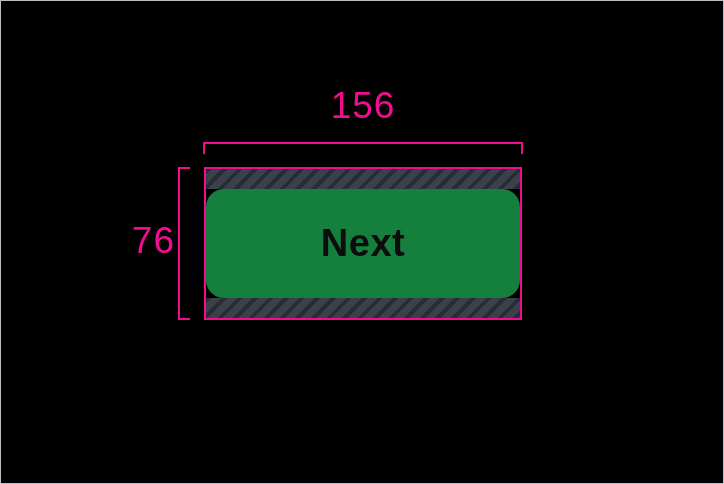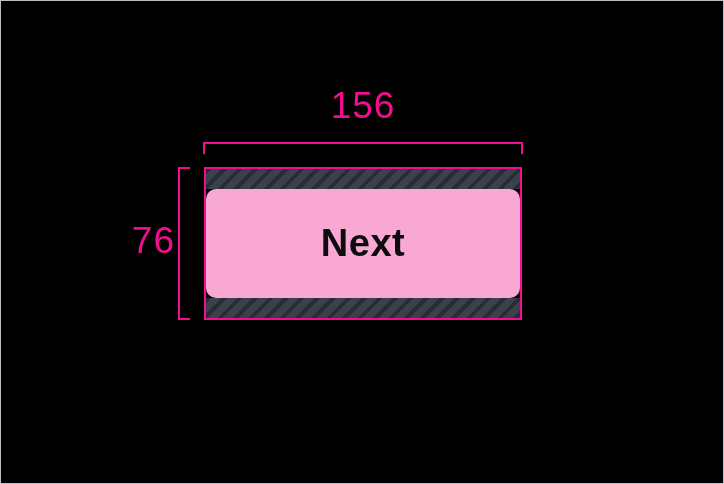--- a/index.html
+++ b/index.html
@@ -86,22 +86,22 @@
     background: repeating-linear-gradient(
       135deg,
       #272c35 0px,
       #272c35 4px,
       #3a414b 4px,
       #3a414b 11px
     );
   }
   .next-button {
     flex: 1 1 auto;
-    background: #f9a8d4;
-    border-radius: 10px;
+    background: #15803d;
+    border-radius: 18px;
     display: flex;
     align-items: center;
     justify-content: center;
   }
   .next-button-label {
     font-size: 38px;
     font-weight: bold;
     color: #0d0d0d;
     letter-spacing: 0.5px;
   }

